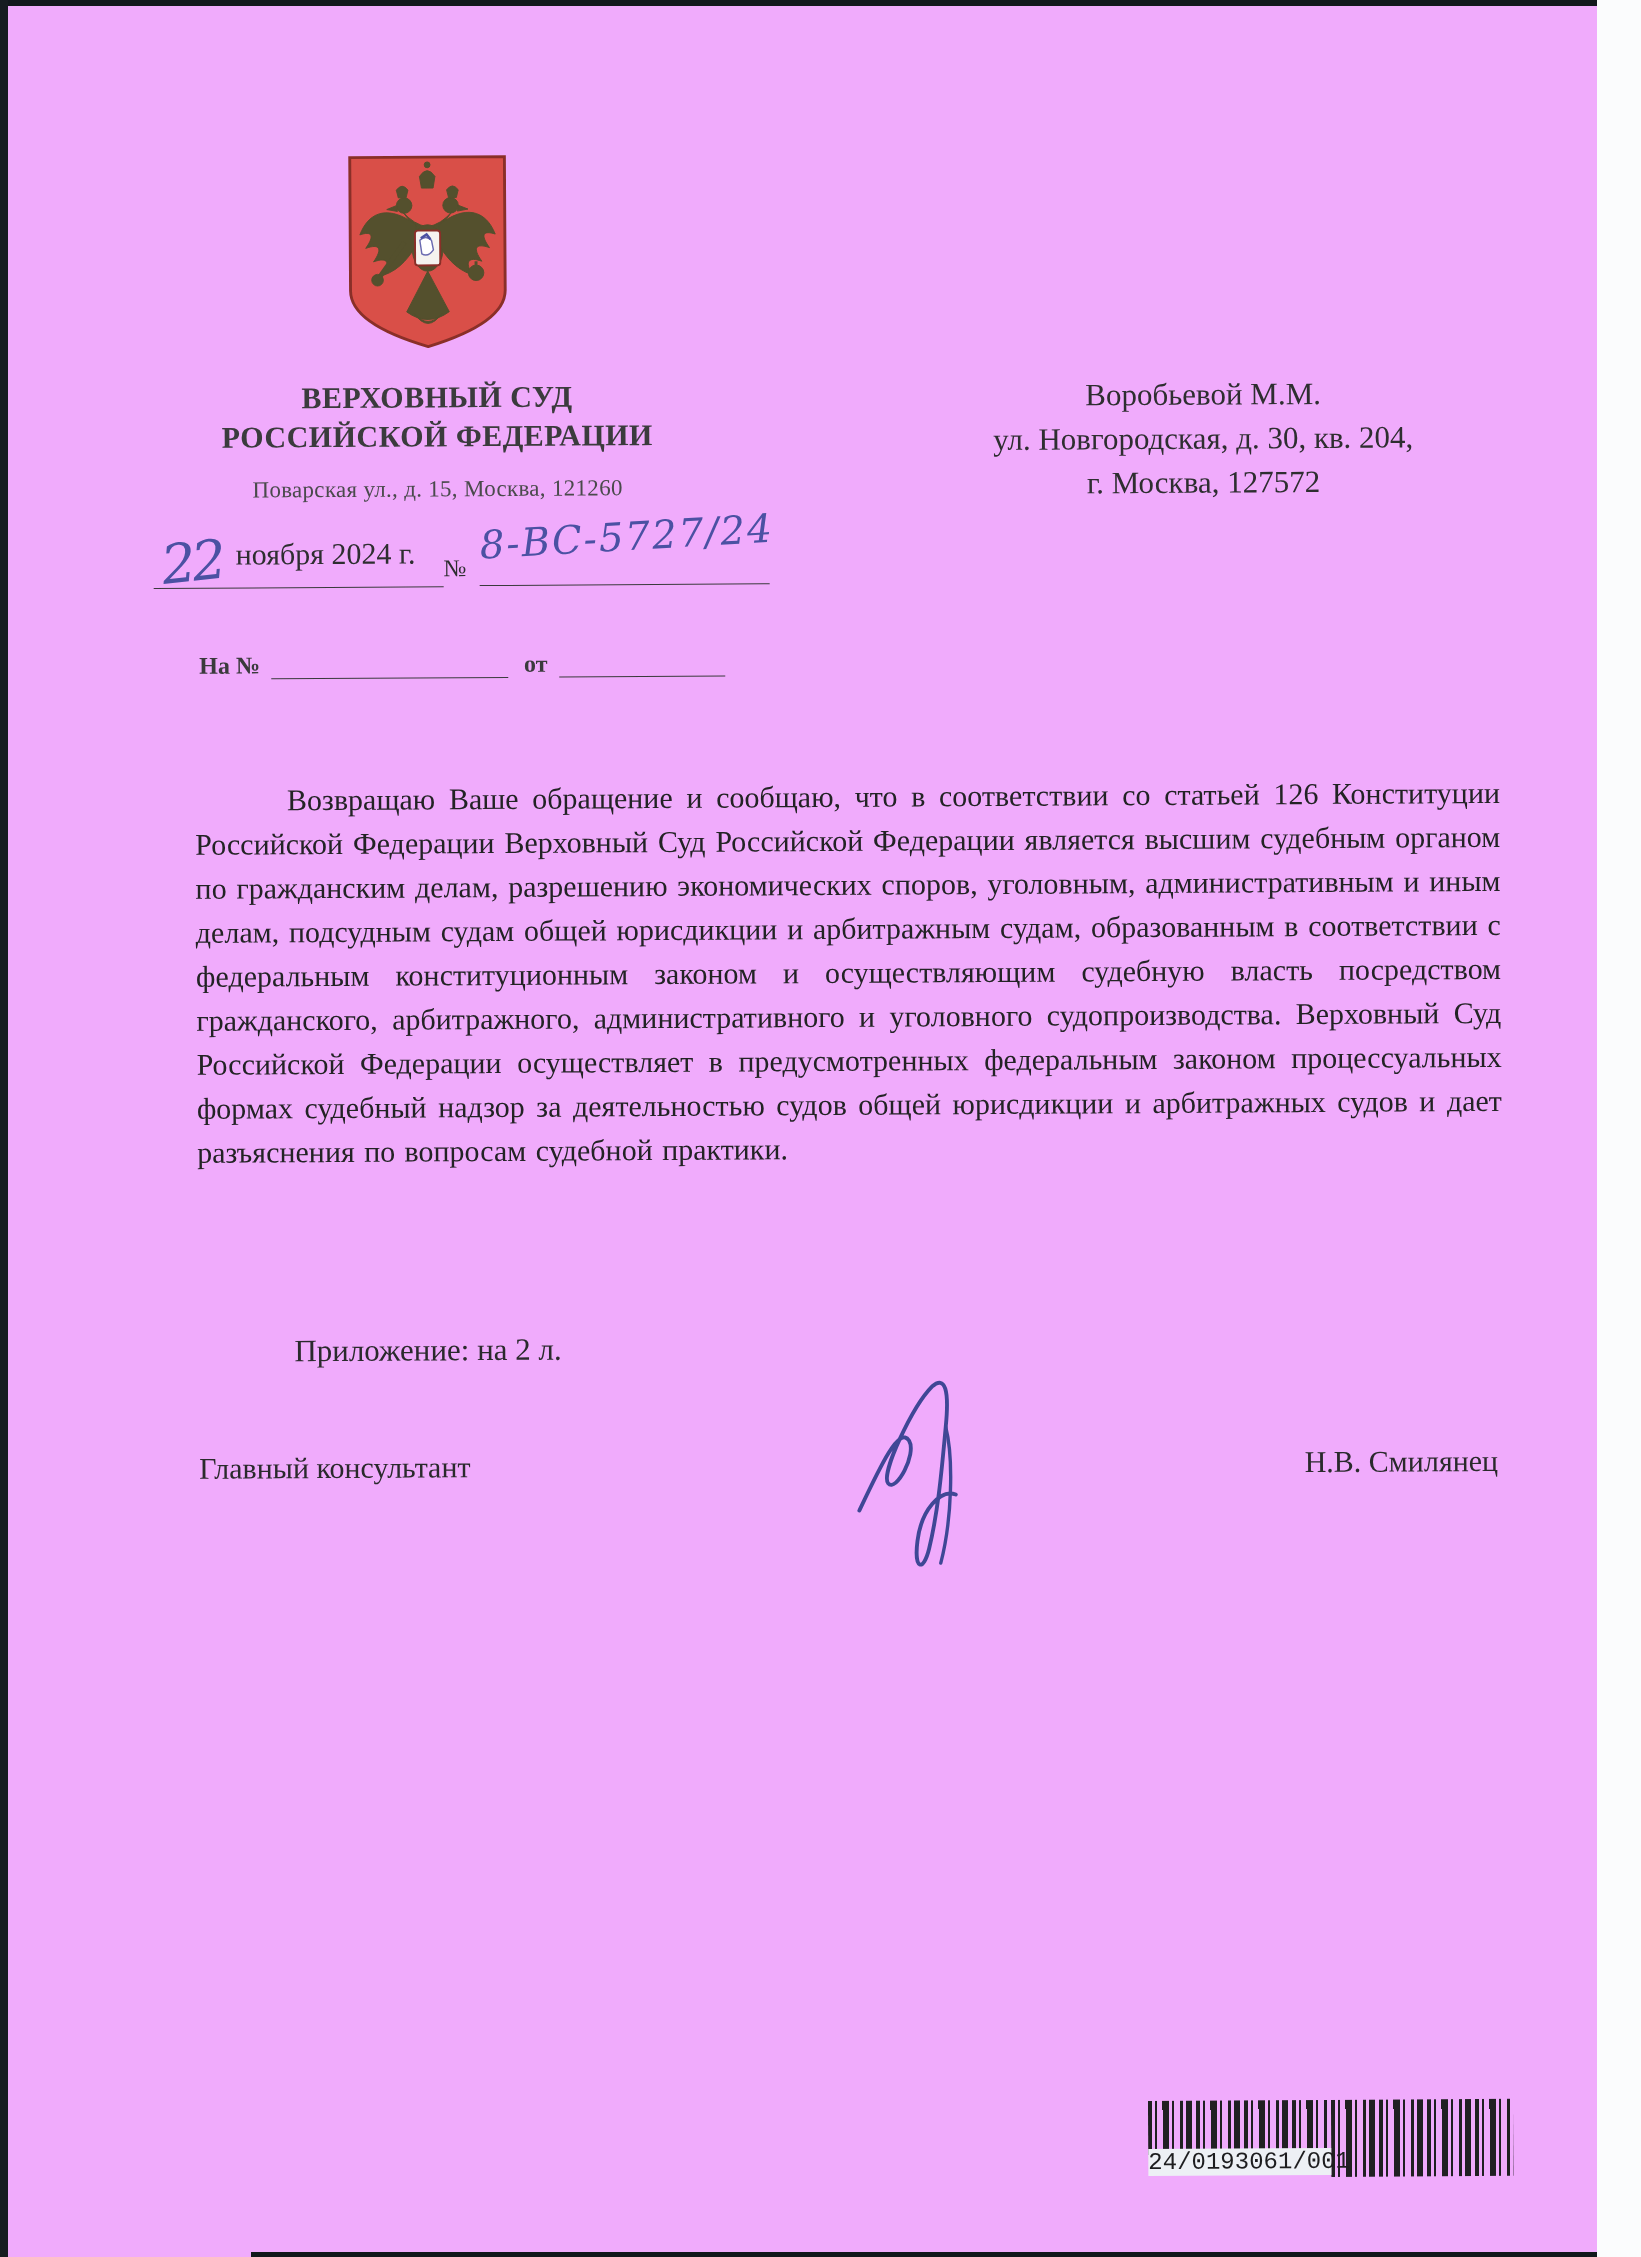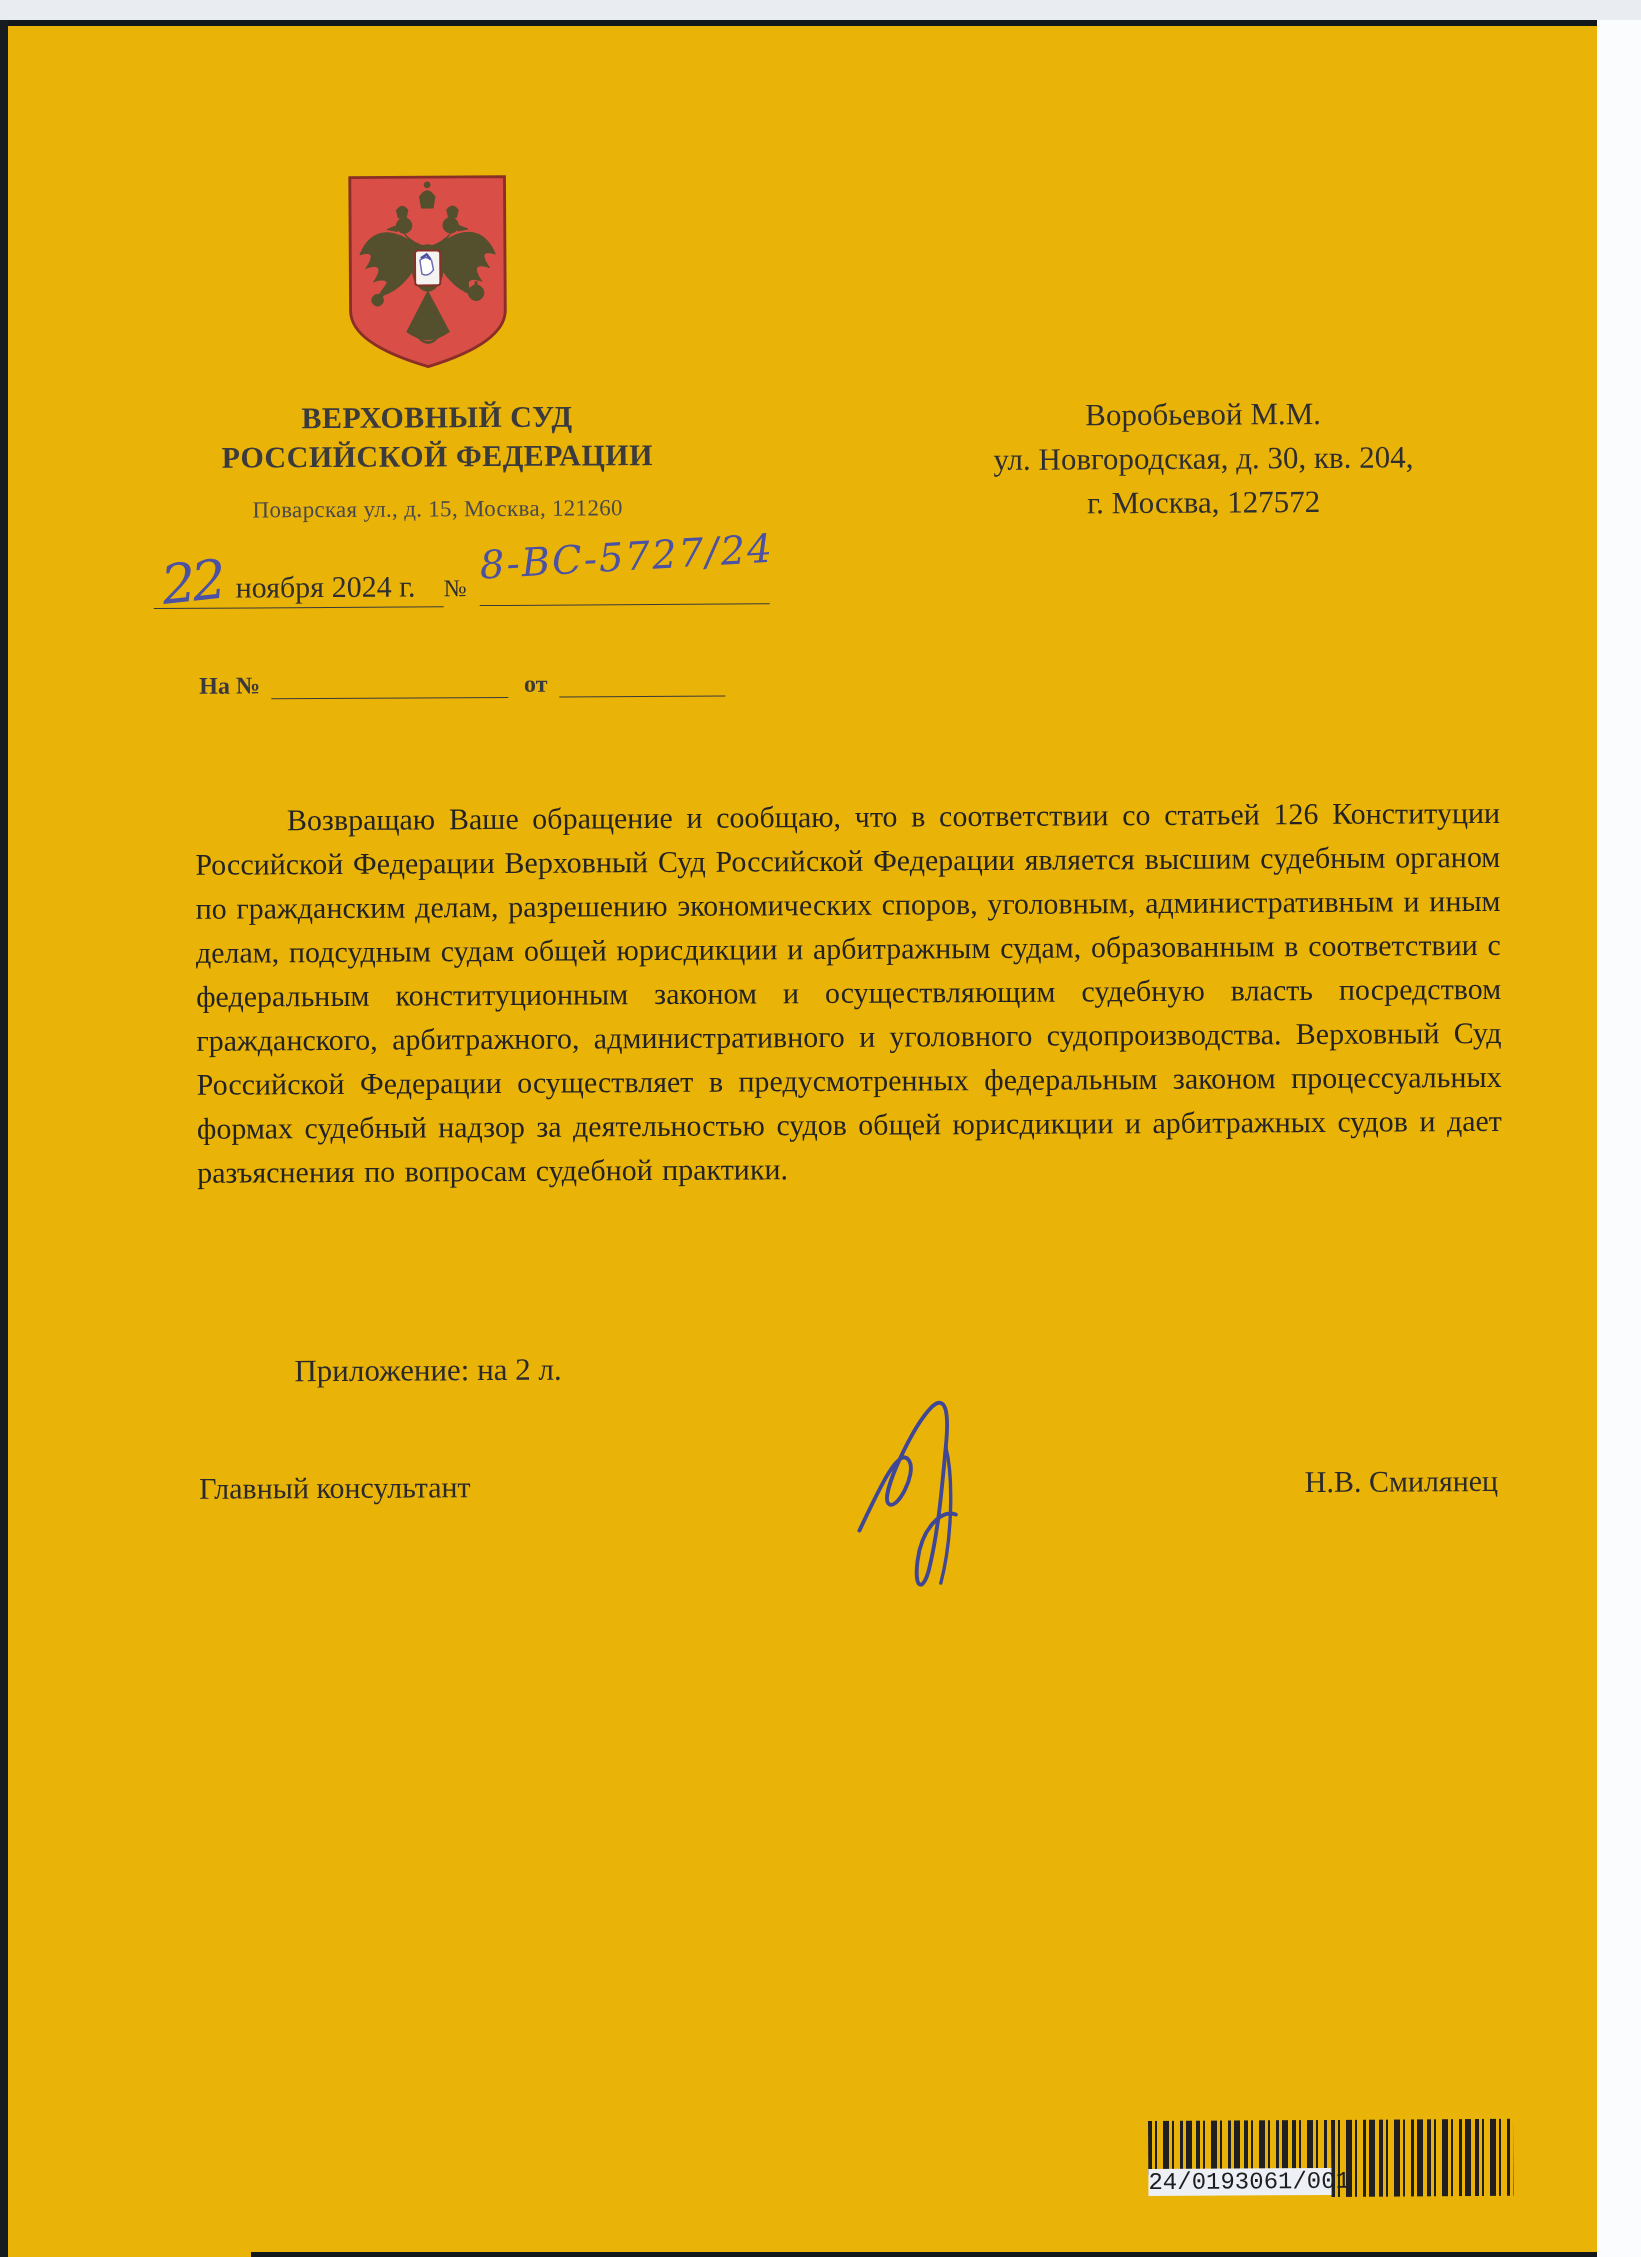--- a/index.html
+++ b/index.html
@@ -4,22 +4,21 @@
 <style>
   html,body{margin:0;padding:0;}
   body{
     width:1641px;height:2257px;
     background:#e9edf2;
     font-family:"Liberation Serif","DejaVu Serif",serif;
     position:relative;overflow:hidden;
   }
   .page{
     position:absolute;inset:0;
-    background:#eab308;
-    margin-top:20px;
+    background:#f0abfc;
   }
   
   .edge-top{position:absolute;left:0;top:0;width:1641px;height:5.8px;background:#12181c;}
   .edge-left{position:absolute;left:0;top:0;width:7.7px;height:2257px;background:#161c20;}
   .edge-bottom{position:absolute;left:251px;bottom:0;width:1390px;height:4.8px;background:#12181c;}
   .edge-right{position:absolute;right:0;top:0;width:44px;height:2257px;background:#fbfcfd;}
   .sheet{position:absolute;inset:0;transform:rotate(-0.35deg);transform-origin:50% 50%;}
 
   
   .coat{position:absolute;left:346px;top:147px;width:174px;height:203px;}
@@ -42,21 +41,21 @@
   .date-row{position:absolute;left:157px;top:526px;width:676px;height:77px;}
   .date-underline{
     position:absolute;left:0;top:0;width:290px;height:58px;
     border-bottom:1.9px solid #3a3a3c;display:flex;align-items:flex-end;
   }
   .hw{color:#4b51a3;font-style:italic;font-family:"DejaVu Serif","Liberation Serif",serif;}
   .hw-day{
     font-size:54px;line-height:50px;transform:rotate(-6deg);
     display:inline-block;margin-left:7.7px;letter-spacing:-3.9px;
   }
-  .printed-date{font-size:30px;color:#2e2e30;margin-left:13.5px;padding-bottom:3px;white-space:nowrap;}
+  .printed-date{font-size:30px;color:#2e2e30;margin-left:13.5px;padding-bottom:16px;white-space:nowrap;}
   .no-sign{
     position:absolute;left:290px;top:27px;font-size:24px;color:#2e2e30;
   }
   .hw-number-wrap{
     position:absolute;left:326px;top:-13.5px;width:290px;height:70px;
     border-bottom:1.9px solid #3a3a3c;
   }
   .hw-number{
     font-size:39px;white-space:nowrap;display:inline-block;
     transform:rotate(-3deg);letter-spacing:1.9px;

